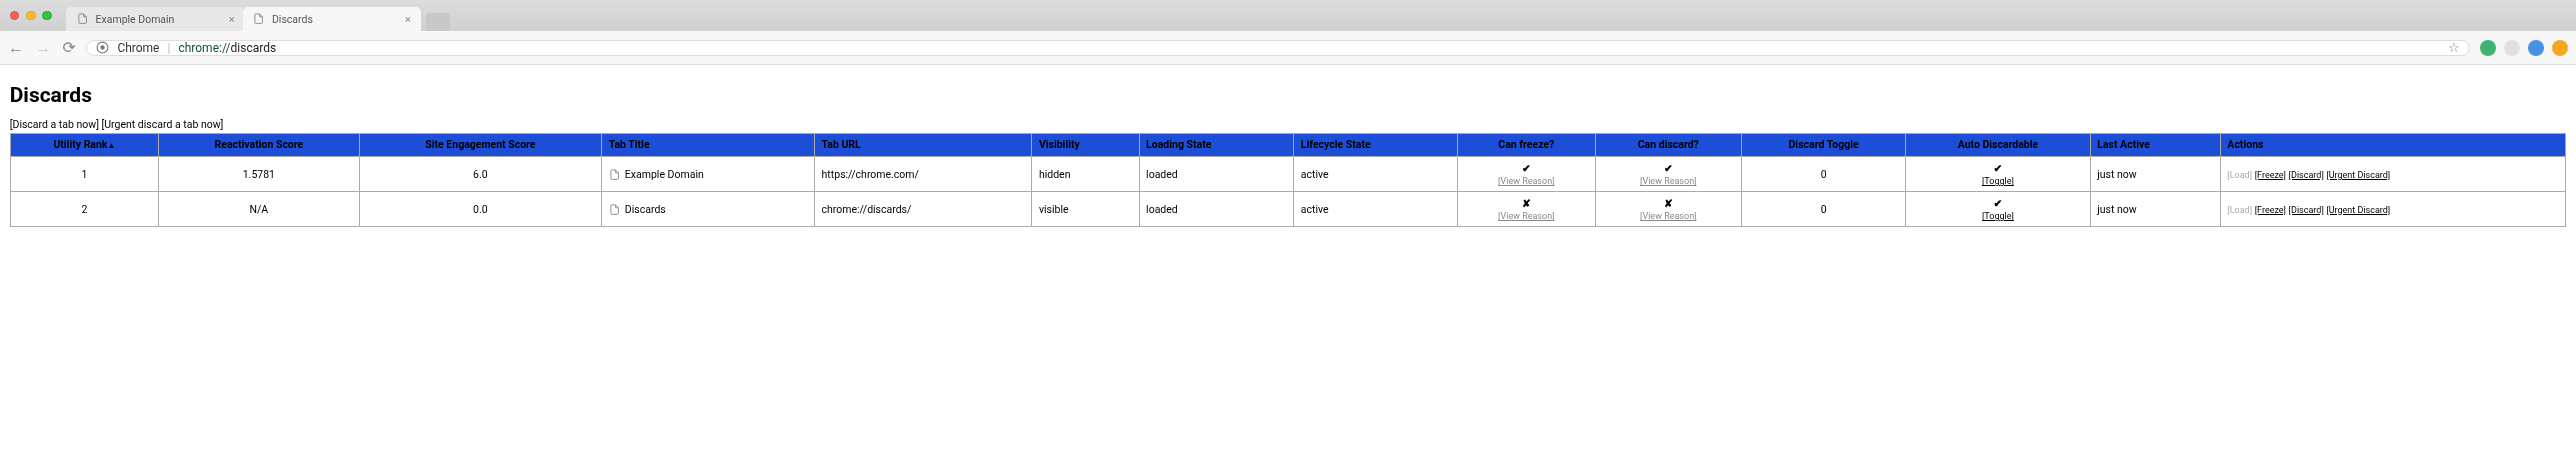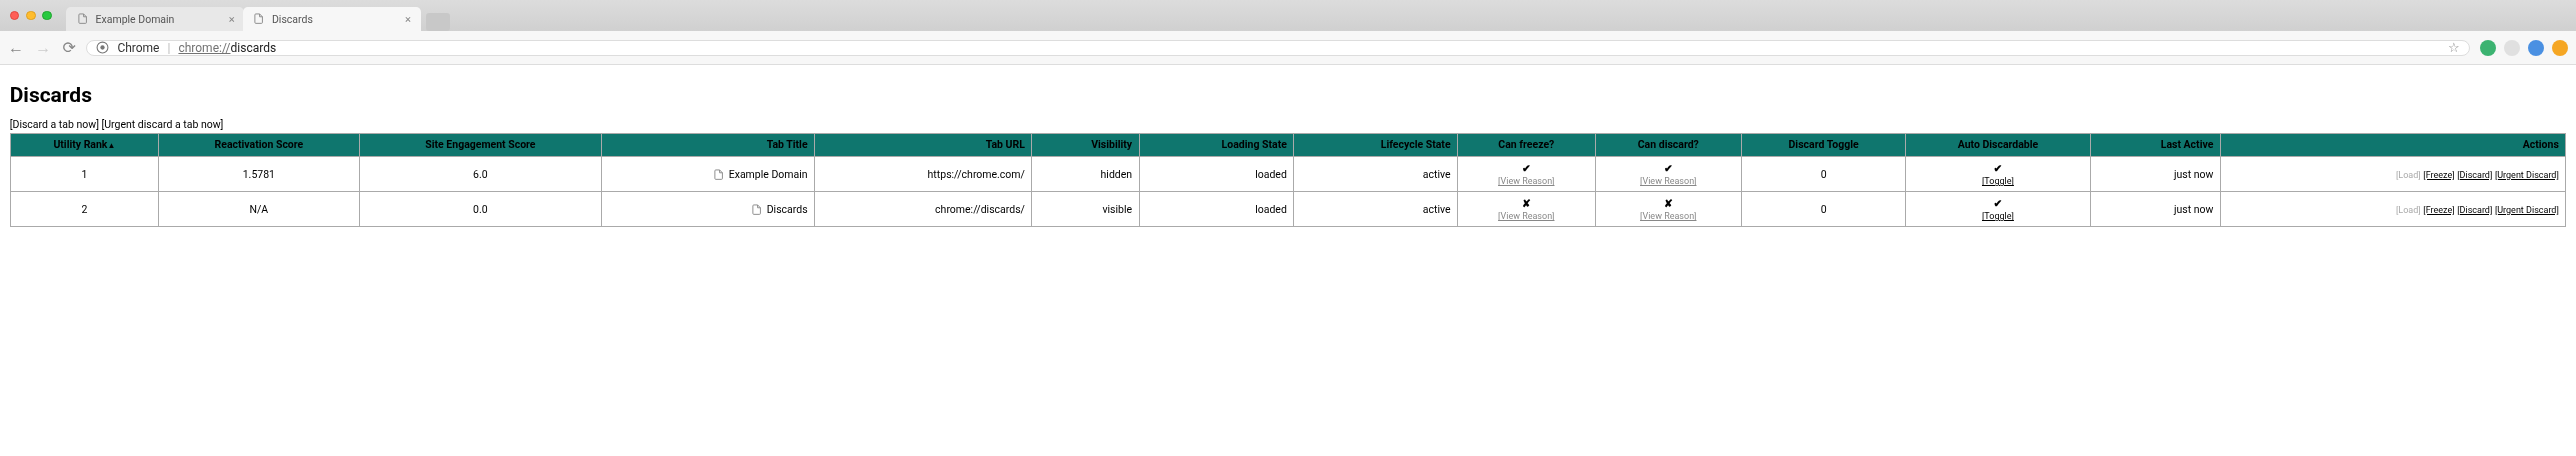--- a/index.html
+++ b/index.html
@@ -24,35 +24,35 @@
     .new-tab { width: 24px; height: 18px; background: #c8c8c8; border-radius: 3.2px; margin-left: 6.5px; }
     
     .toolbar { display: flex; align-items: center; background: #f7f7f7; height: 34px; padding: 0 8px; border-bottom: 0.8px solid #ddd; gap: 9.7px; }
     .nav-btns { display: flex; align-items: center; gap: 11.3px; color: #888; }
     .nav-btn { font-size: 16px; cursor: pointer; }
     .nav-btn.disabled { color: #ccc; }
     .addr-bar { flex: 1; display: flex; align-items: center; gap: 8px; background: #fff; border: 0.8px solid #ddd; border-radius: 16px; padding: 3.2px 9.7px; height: 16px; font-size: 12px; }
     .addr-icon { width: 13px; height: 13px; color: #777; }
     .addr-scheme { color: #333; }
     .addr-divider { color: #bbb; }
-    .addr-domain { color: #737373; text-decoration: underline; }
+    .addr-domain { color: #14532d; }
     .addr-path { color: #222; }
     .star { margin-left: auto; color: #888; font-size: 13px; }
     .ext-icons { display: flex; align-items: center; gap: 8px; }
     .ext-icon { width: 16px; height: 16px; border-radius: 50%; }
     
     
     .page { padding: 9.7px; }
     h1 { font-size: 21px; font-weight: bold; margin: 8px 0 11.3px 0; }
     .top-links { font-size: 10.5px; margin-bottom: 1.6px; }
     .top-links a { color: #000; text-decoration: none; }
     
     table { border-collapse: collapse; width: 100%; font-size: 10.5px; }
-    th, td { border: 0.8px solid #aaa; padding: 4.9px 6.5px; text-align: right; vertical-align: middle; }
-    th { background: #0f766e; font-weight: bold; }
+    th, td { border: 0.8px solid #aaa; padding: 4.9px 6.5px; text-align: left; vertical-align: middle; }
+    th { background: #1d4ed8; font-weight: bold; }
     th.center, td.center { text-align: center; }
     .sort-arrow { font-size: 8px; }
     .doc-icon { display: inline-block; width: 11.3px; height: 11.3px; vertical-align: middle; margin-right: 4.9px; }
     .check { font-weight: bold; }
     .sub-link { font-size: 9px; color: #888; display: block; margin-top: 1px; }
     .sub-link.enabled { color: #000; }
     .act-link { font-size: 9px; color: #000; }
     .act-link.disabled { color: #aaa; }
     .act-cell { white-space: nowrap; }
   </style>

